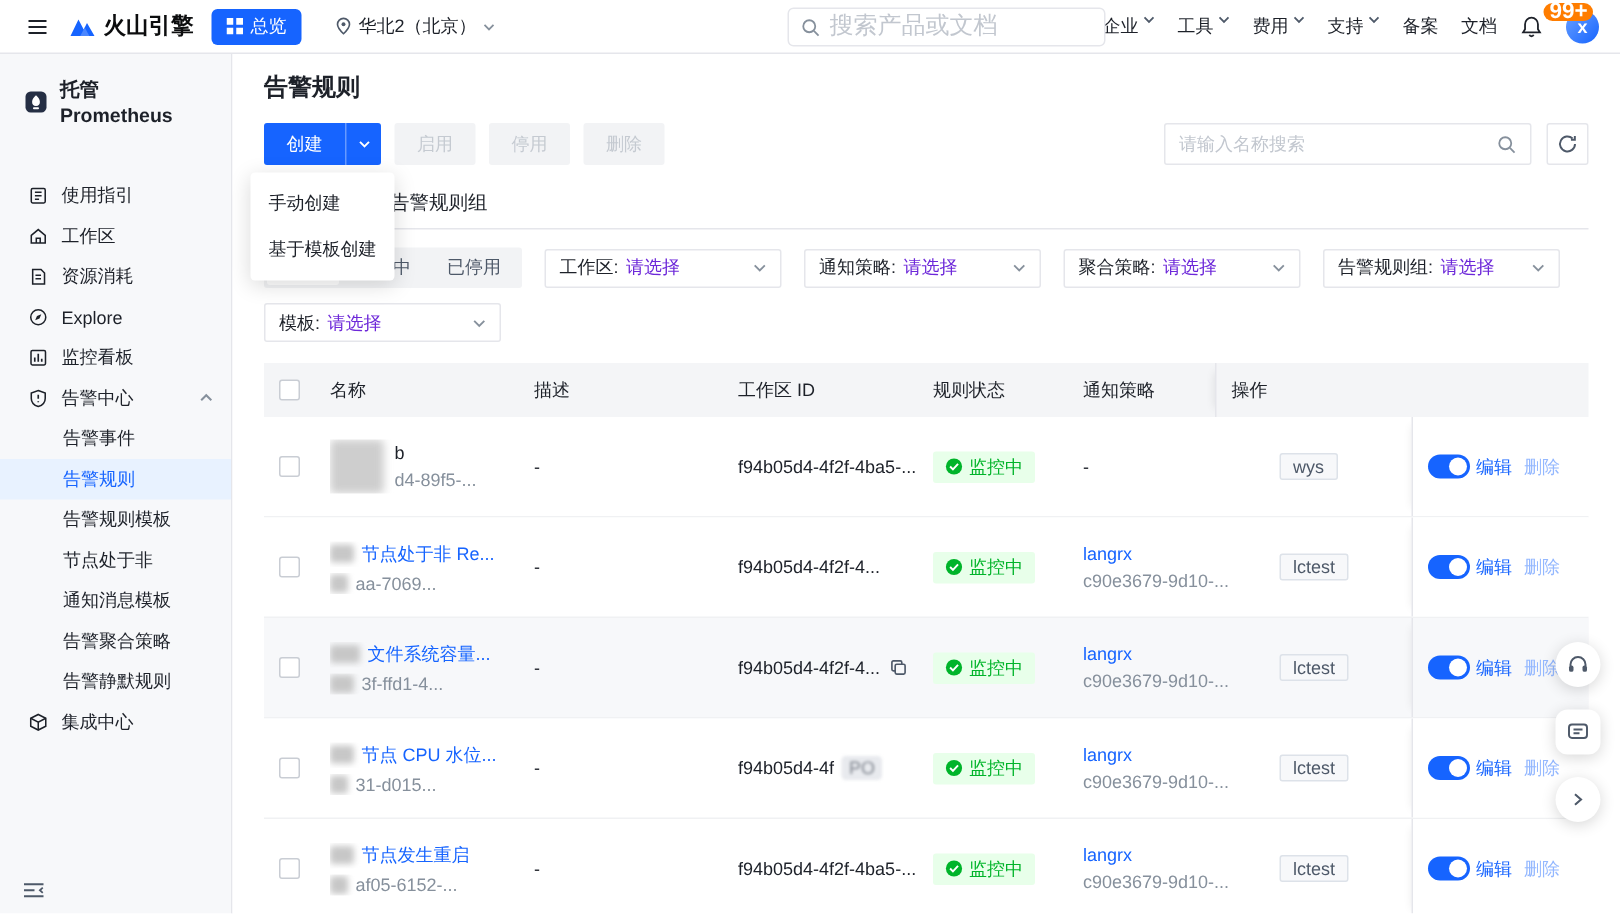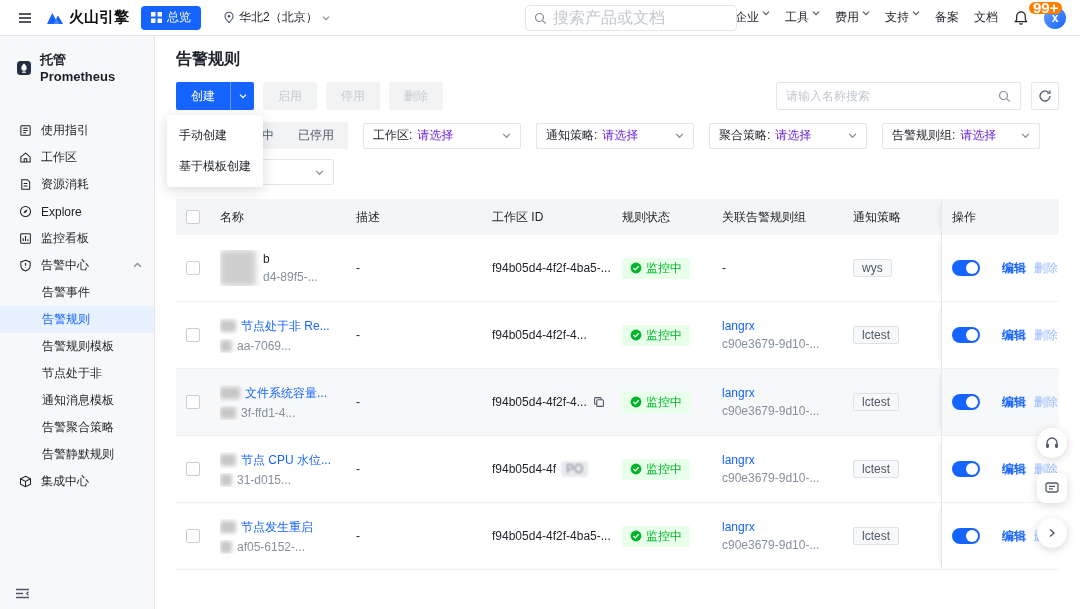--- a/index.html
+++ b/index.html
@@ -88,21 +88,21 @@
   .sub{color:#86909c}
   .name-flex{display:flex;align-items:center;gap:7px;overflow:hidden}
   .redact{display:inline-block;background:#c7c7c7;border-radius:2px;filter:blur(2px);height:12px;flex:none}
   .rw12{width:12px}.rw16{width:16px}.rw20{width:20px}
   .redact-big{width:36px;height:36px;border-radius:3px;background:#cecece;filter:blur(3px);flex:none}
   .chip{background:#e8eaee;color:#80868f;border-radius:3px;padding:1px 5px;filter:blur(1px);margin-left:5px;flex:none}
   .badge-green{display:inline-flex;align-items:center;gap:4px;background:#e8ffea;color:#00b42a;padding:2px 8px;border-radius:2px}
   .tag{display:inline-block;border:1px solid #dde2e9;background:#f7f8fa;padding:1px 8px;border-radius:2px;color:#4e5969}
   .toggle{width:28px;height:16px;border-radius:8px;background:#1664ff;position:relative;flex:none;cursor:pointer}
   .toggle::after{content:"";position:absolute;right:2px;top:2px;width:12px;height:12px;border-radius:50%;background:#fff}
-  .op-edit{color:#1664ff;font-weight:bold;cursor:pointer;margin-left:22px}
+  .op-edit{color:#1664ff;font-weight:normal;cursor:pointer;margin-left:4px}
   .op-delete{color:#94b8ff;cursor:pointer;margin-left:8px}
 
   
   .float-btns{position:absolute;right:13px;top:428px;display:flex;flex-direction:column;gap:15px;align-items:center;z-index:50}
   .fbtn{width:30px;height:30px;border-radius:50%;background:#fff;box-shadow:0 2px 10px rgba(0,0,0,.16);display:flex;align-items:center;justify-content:center;cursor:pointer}
   .fbtn.square{border-radius:8px}
 </style>
 </head>
 <body>
 
@@ -323,20 +323,24 @@
             </svg>
         </span>
       </div>
     </div>
 
     <div class="create-dropdown">
       <div class="dd-item">手动创建</div>
       <div class="dd-item">基于模板创建</div>
     </div>
 
+    <div class="tabs">
+      <div class="tab active">告警规则</div>
+      <div class="tab">告警规则组</div>
+    </div>
 
     <div class="filter-row">
       <div class="segmented">
         <span class="segment active">全部</span>
         <span class="segment">监控中</span>
         <span class="segment">已停用</span>
       </div>
       <div class="filter-select">
         <span class="fs-left">
             <span class="f-label">工作区:</span>
@@ -389,21 +393,20 @@
 
     <div class="table">
       <div class="thead">
         <div class="cell col-check">
             <span class="checkbox"></span>
           </div>
         <div class="cell col-name th">名称</div>
         <div class="cell col-desc th">描述</div>
         <div class="cell col-ws th">工作区 ID</div>
         <div class="cell col-status th">规则状态</div>
-        <div class="cell col-group th">关联告警规则组</div>
         <div class="cell col-policy th">通知策略</div>
         <div class="cell col-ops th">操作</div>
       </div>
 
       <div class="trow">
         <div class="cell col-check">
             <span class="checkbox"></span>
           </div>
         <div class="cell col-name">
           <div class="name-flex">

